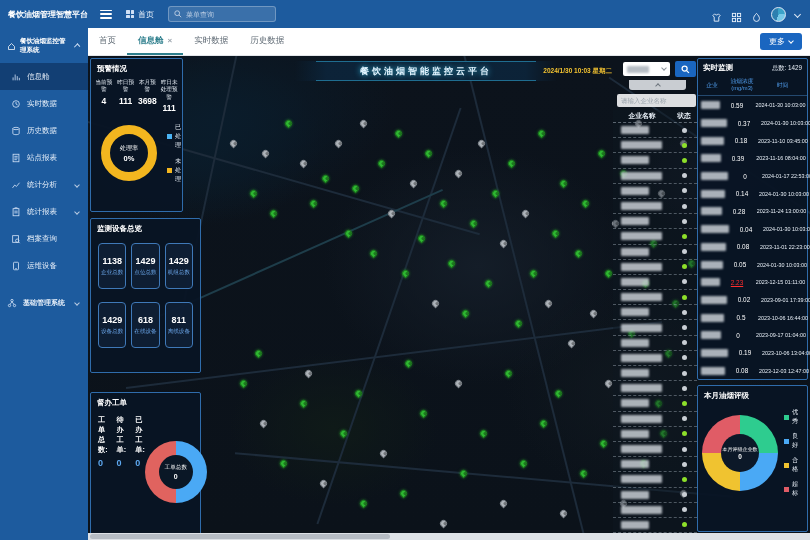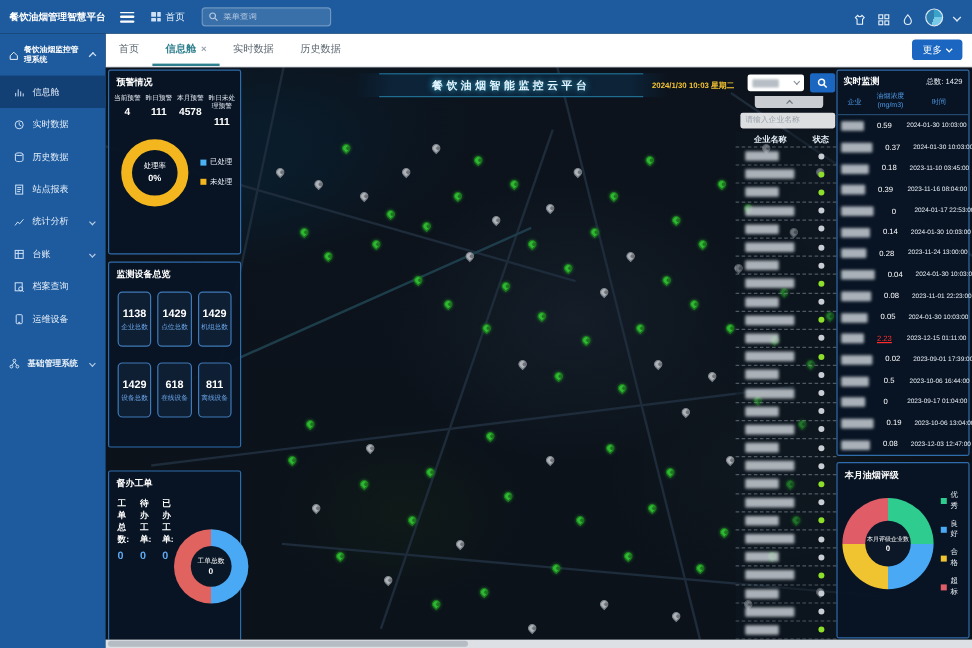--- a/index.html
+++ b/index.html
@@ -111,21 +111,21 @@
   .ent-head .c2 { width:26px; text-align:center; }
   .ent-row { display:flex; align-items:center; height:15.2px; border-bottom:1px dashed rgba(170,182,194,.42); cursor:pointer; }
   .ent-row .blob { margin-left:8px; height:8px; background:rgba(206,212,218,.82); border-radius:1px; filter:blur(1.2px); }
   .ent-row .dot { margin-left:auto; margin-right:10px; width:5px; height:5px; border-radius:50%; }
 
   
   .panel { position:absolute; background:rgba(9,20,36,.94); border:1px solid #2f6cab; border-radius:2px; z-index:10; color:#fff; }
   .p-title { font-size:7.5px; font-weight:bold; color:#fff; padding:5px 6px 3px 6px; }
 
   
-  .panel-warning { left:2px; top:2px; width:111px; height:154px; }
+  .panel-warning { left:2px; top:2px; width:93px; height:154px; }
   .w-stats { display:flex; padding:2px 2px 0 2px; }
   .w-col { flex:1; text-align:center; }
   .w-label { font-size:5.6px; color:#e6edf5; line-height:1.3; }
   .w-value { font-size:8.5px; font-weight:bold; margin-top:2px; }
   .w-donut-row { display:flex; align-items:center; margin-top:10px; padding-left:10px; }
   .w-donut { position:relative; width:56px; height:56px; border-radius:50%; border:9px solid #f3b61f; flex:none;
     display:flex; flex-direction:column; align-items:center; justify-content:center; }
   .w-center-l { font-size:6.2px; color:#fff; }
   .w-center-v { font-size:7.5px; font-weight:bold; margin-top:1px; }
   .w-legend { margin-left:10px; display:flex; flex-direction:column; gap:7px; }
@@ -265,24 +265,24 @@
         </div>
         <div class="nav-item">
           <span class="icw"><svg viewBox="0 0 12 12">
               <path d="M1.8 9.5 4.5 6l2 1.8 3.7-4.5"></path>
             </svg></span>
           <span>统计分析</span>
           <span class="chev-d"></span>
         </div>
         <div class="nav-item">
           <span class="icw"><svg viewBox="0 0 12 12">
-              <rect x="2" y="2" width="8" height="8"></rect>
-              <path d="M2 5h8M5 2v8"></path>
-            </svg></span>
-          <span>台账</span>
+              <rect x="2.5" y="2" width="7" height="8.5"></rect>
+              <path d="M4.5 2V1h3v1M4 5h4M4 7h4"></path>
+            </svg></span>
+          <span>统计报表</span>
           <span class="chev-d"></span>
         </div>
         <div class="nav-item">
           <span class="icw"><svg viewBox="0 0 12 12">
               <rect x="2" y="2" width="7" height="8"></rect>
               <circle cx="7.5" cy="8" r="2"></circle>
               <path d="M9 9.5 10.5 11"></path>
             </svg></span>
           <span>档案查询</span>
         </div>
@@ -573,21 +573,21 @@
           <div class="w-col">
             <div class="w-label">当前预警</div>
             <div class="w-value">4</div>
           </div>
           <div class="w-col">
             <div class="w-label">昨日预警</div>
             <div class="w-value">111</div>
           </div>
           <div class="w-col">
             <div class="w-label">本月预警</div>
-            <div class="w-value">4578</div>
+            <div class="w-value">3698</div>
           </div>
           <div class="w-col">
             <div class="w-label">昨日未处理预警</div>
             <div class="w-value">111</div>
           </div>
         </div>
       <div class="w-donut-row">
         <div class="w-donut">
           <span class="w-center-l">处理率</span>
           <span class="w-center-v">0%</span>

